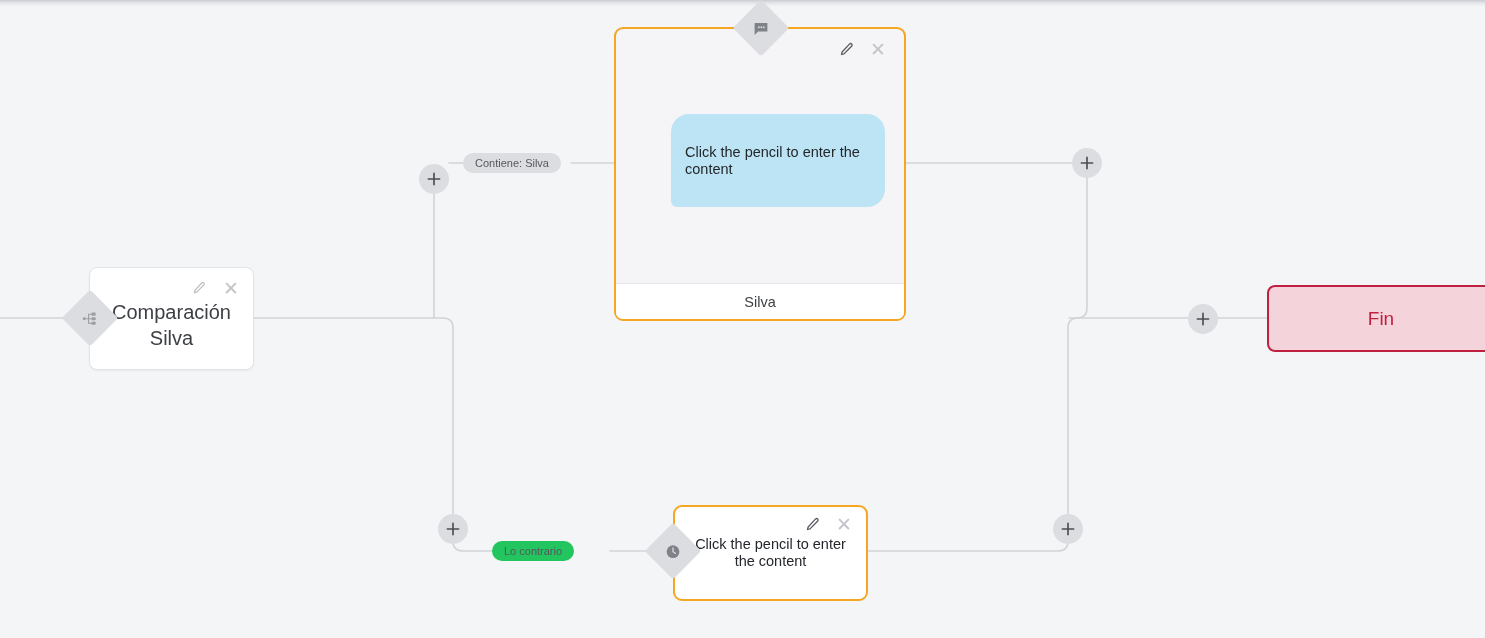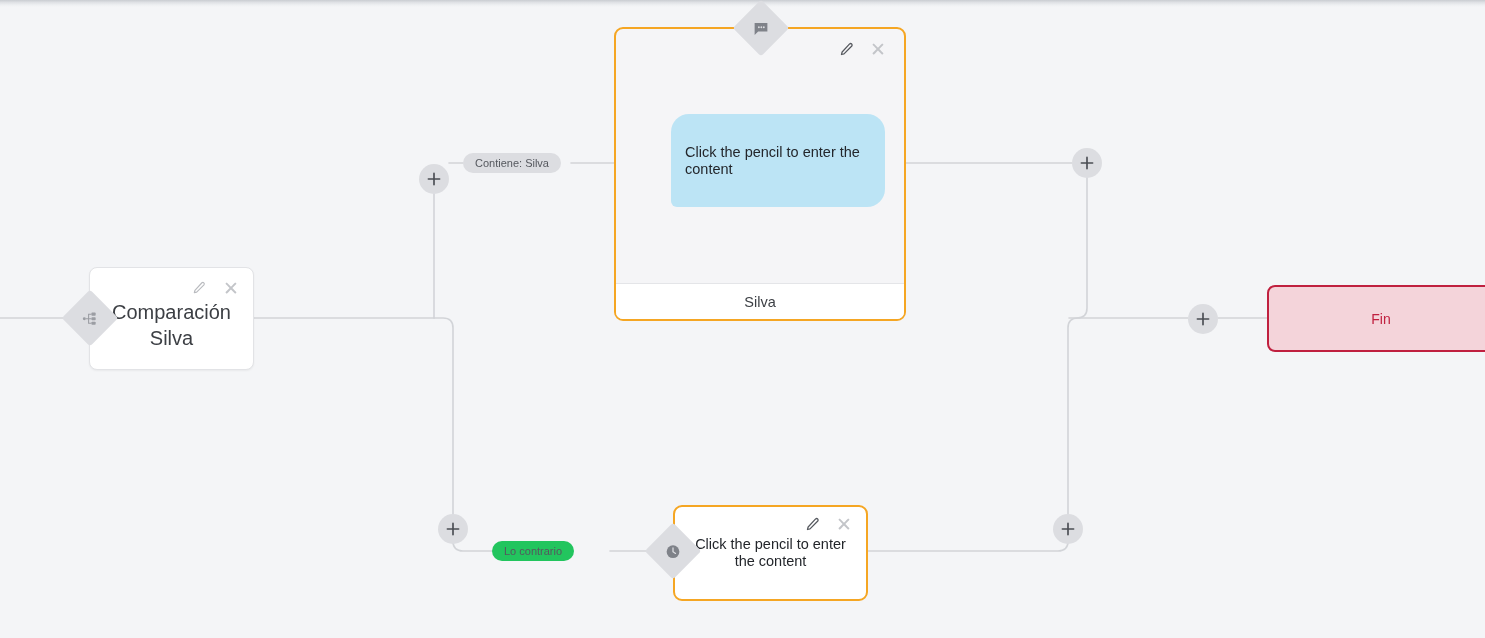--- a/index.html
+++ b/index.html
@@ -134,21 +134,21 @@
 
   
   .fin-node {
     left: 1267px; top: 285px;
     width: 228px; height: 67px;
     background: #f4d4da;
     border: 2px solid #c0203f;
     border-radius: 8px;
     display: flex; align-items: center; justify-content: center;
   }
-  .fin-label { color: #c0203f; font-size: 14px; }
+  .fin-label { color: #c0203f; font-size: 19px; }
 
   
   .plus {
     position: absolute;
     width: 30px; height: 30px;
     border-radius: 50%;
     background: #dcdde1;
     display: flex; align-items: center; justify-content: center;
     cursor: pointer;
   }

